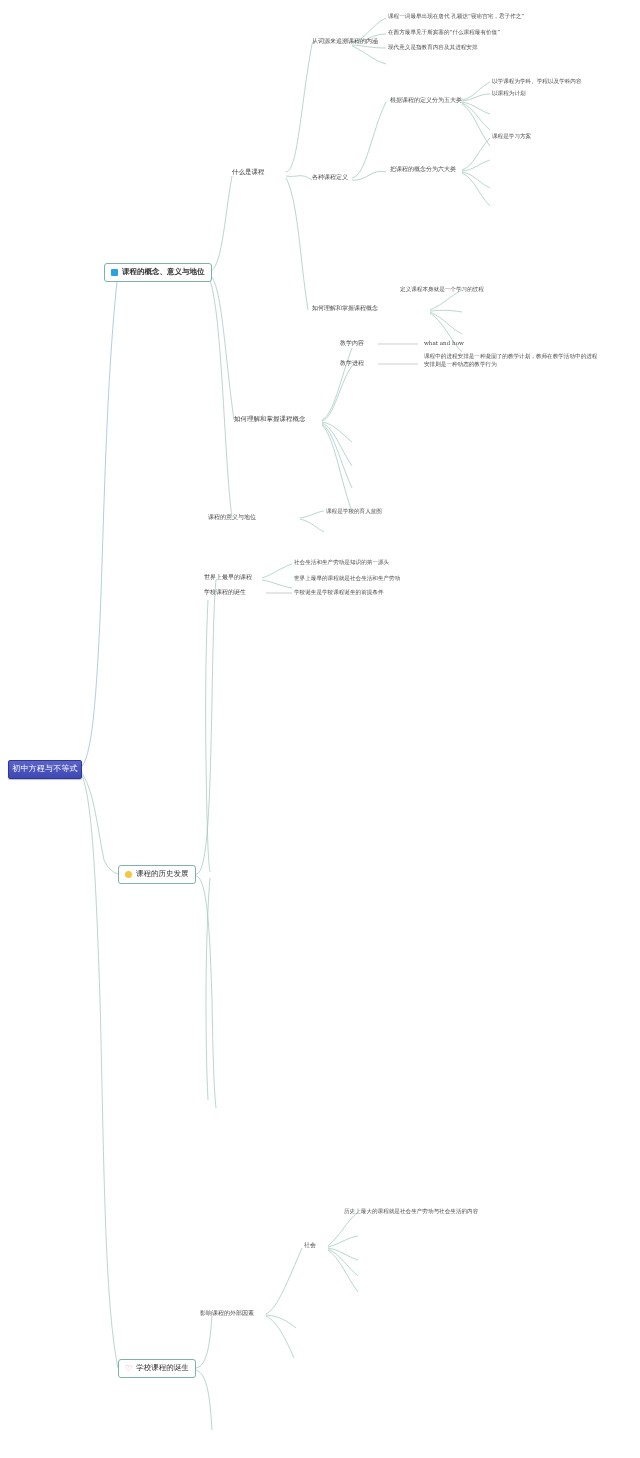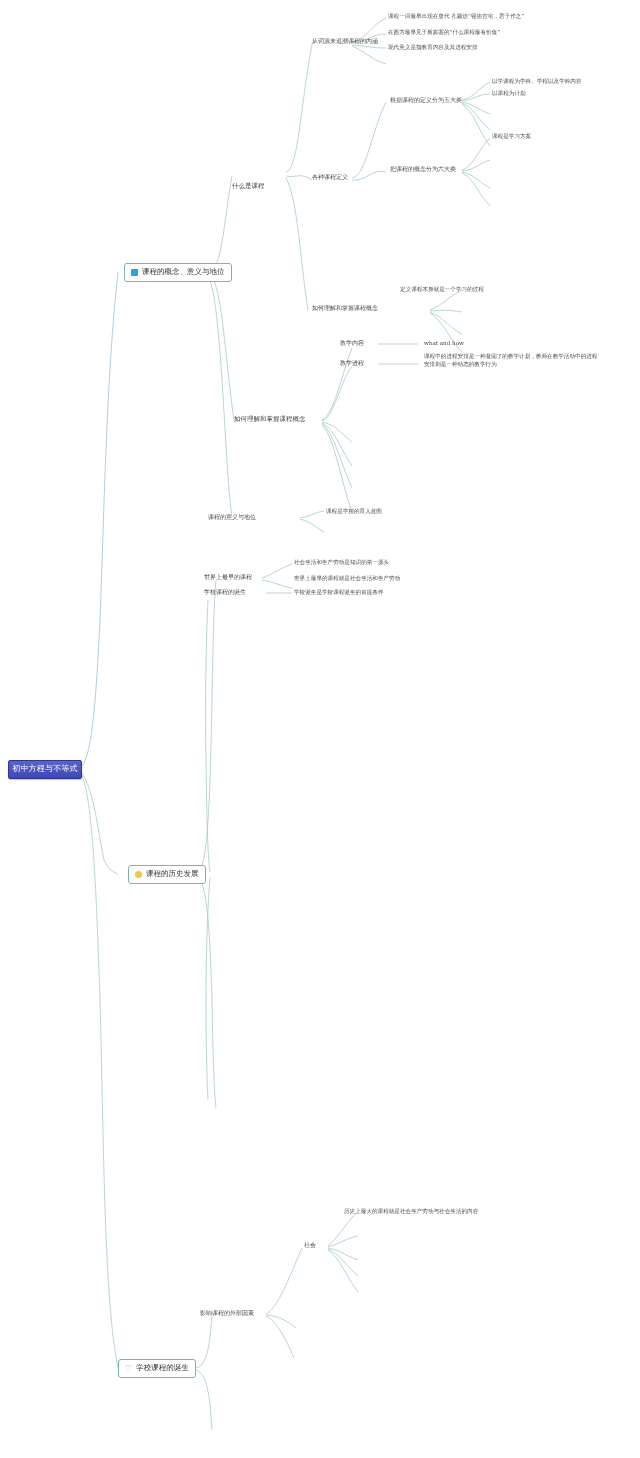--- a/index.html
+++ b/index.html
@@ -121,36 +121,36 @@
       <path d="M328,1246 C340,1236 346,1222 358,1212"></path>
       <path d="M328,1247 C340,1244 346,1238 358,1236"></path>
       <path d="M328,1248 C340,1250 346,1256 358,1260"></path>
       <path d="M328,1249 C340,1254 346,1266 358,1276"></path>
       <path d="M328,1250 C340,1258 346,1276 358,1292"></path>
     </g>
   </svg>
 
   <div class="node root">初中方程与不等式</div>
 
-  <div class="node branch" style="left:124px;top:263px;">
+  <div class="node branch" style="left:104px;top:263px;font-weight:bold;">
     <span class="ico sq"></span>
     <span>课程的概念、意义与地位</span>
   </div>
 
-  <div class="node branch" style="left:128px;top:865px;align-items:center;">
+  <div class="node branch" style="left:118px;top:865px;align-items:center;">
     <span class="ico dot"></span>
     <span>课程的历史发展</span>
   </div>
 
   <div class="node branch" style="left:118px;top:1359px;">
     <span class="ico heart">♡</span>
     <span>学校课程的诞生</span>
   </div>
 
-  <div class="node l2" style="left:232px;top:182px;">什么是课程</div>
+  <div class="node l2" style="left:232px;top:168px;">什么是课程</div>
   <div class="node l3" style="left:312px;top:37px;">从词源来追溯课程的内涵</div>
   <div class="node leaf" style="left:388px;top:13px;">课程一词最早出现在唐代 孔颖达“寝庙宫宅，君子作之”</div>
   <div class="node leaf" style="left:388px;top:29px;">在西方最早见于斯宾塞的“什么课程最有价值”</div>
   <div class="node leaf" style="left:388px;top:44px;">现代意义是指教育内容及其进程安排</div>
 
   <div class="node l3" style="left:312px;top:173px;">各种课程定义</div>
   <div class="node leaf" style="left:390px;top:96px;font-size:6px;">根据课程的定义分为五大类</div>
   <div class="node leaf" style="left:492px;top:78px;">以学课程为学科、学程以及学科内容</div>
   <div class="node leaf" style="left:492px;top:90px;">以课程为计划</div>
 

